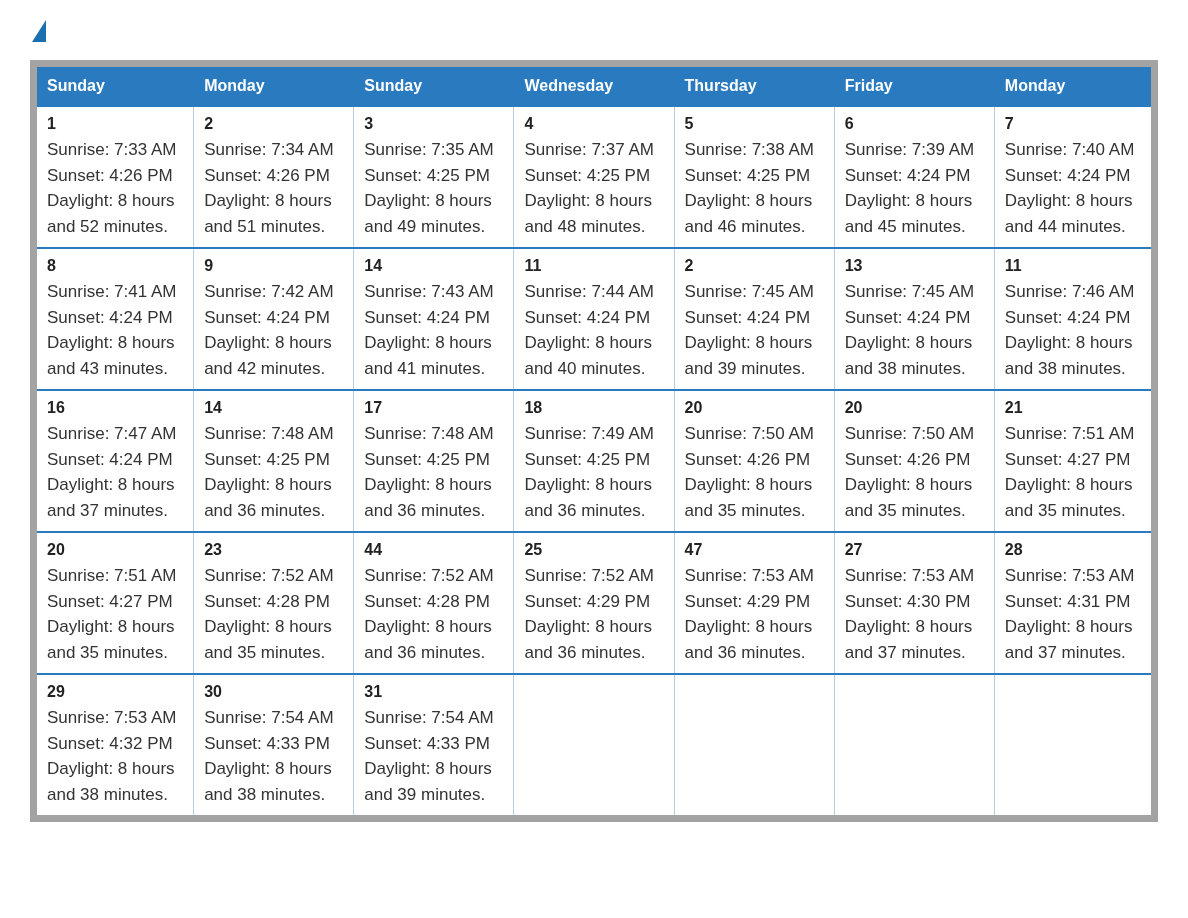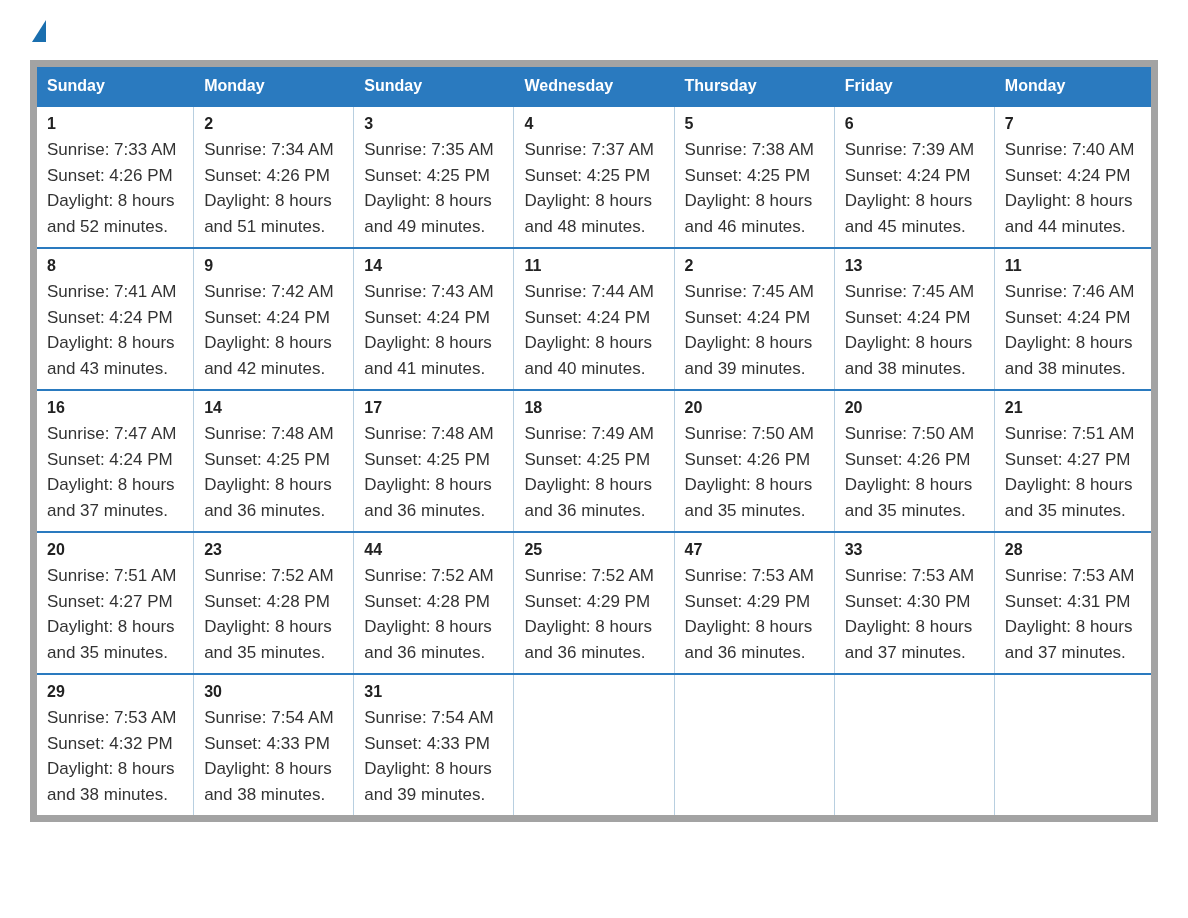--- a/index.html
+++ b/index.html
@@ -366,21 +366,21 @@
         <td>
         <div class="day-number">47</div>
         <div class="day-info">
           Sunrise: 7:53 AM<br>
           Sunset: 4:29 PM<br>
           Daylight: 8 hours<br>
           and 36 minutes.
         </div>
       </td>
         <td>
-        <div class="day-number">33</div>
+        <div class="day-number">27</div>
         <div class="day-info">
           Sunrise: 7:53 AM<br>
           Sunset: 4:30 PM<br>
           Daylight: 8 hours<br>
           and 37 minutes.
         </div>
       </td>
         <td>
         <div class="day-number">28</div>
         <div class="day-info">

